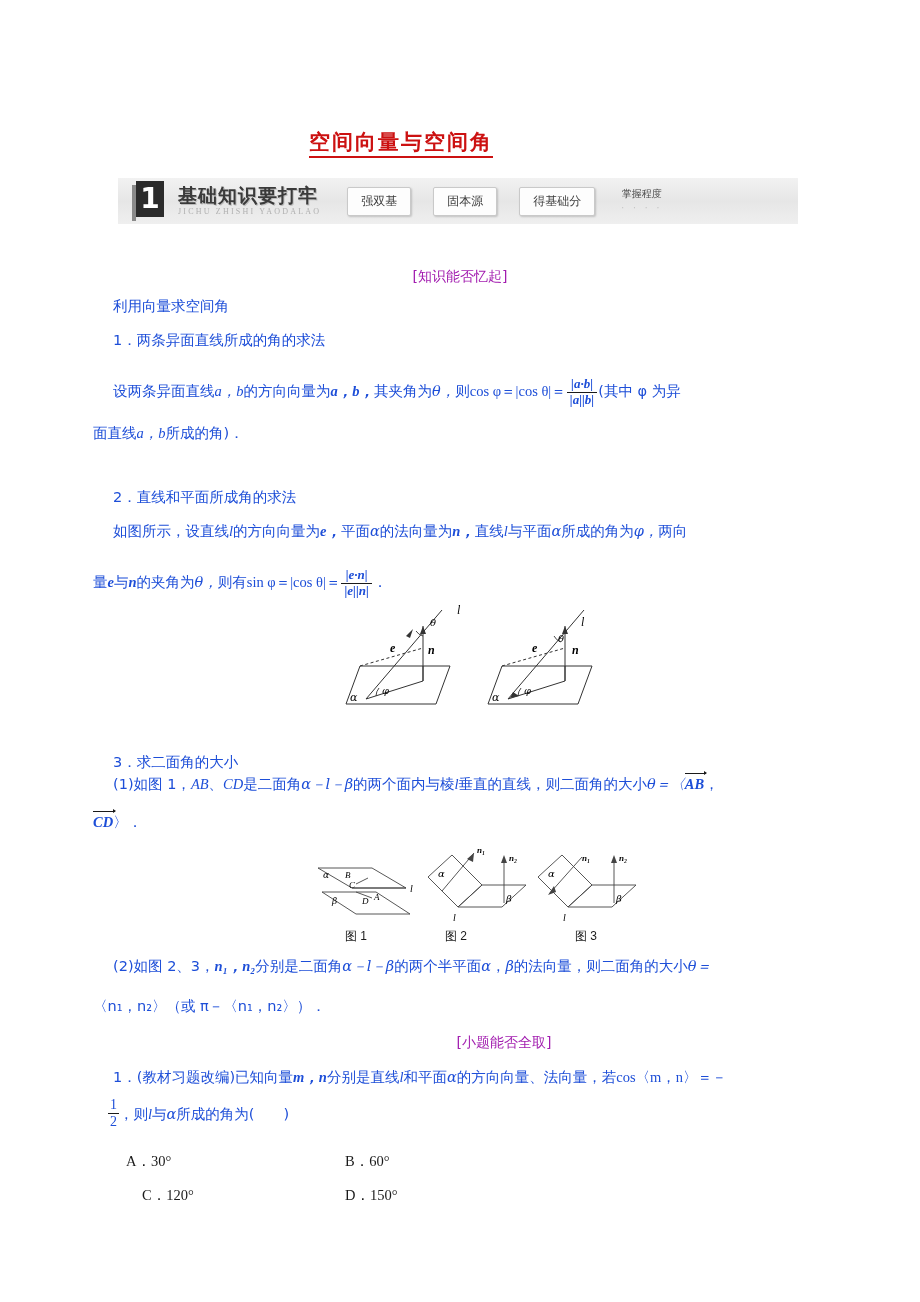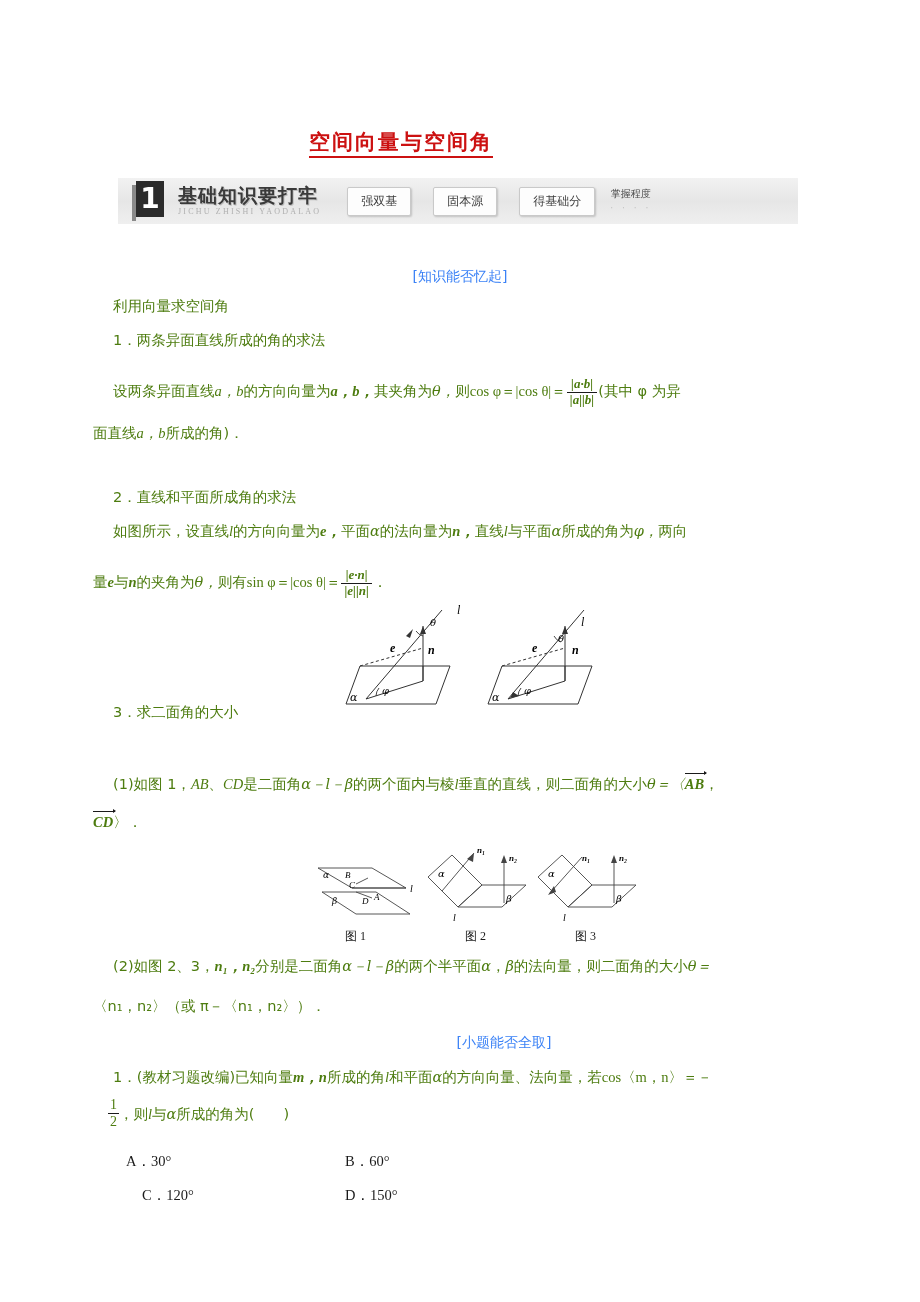--- a/index.html
+++ b/index.html
@@ -110,47 +110,47 @@
     border: 1px solid #c9c9c9;
     border-radius: 2px;
     box-shadow: 1px 1px 2px rgba(0,0,0,0.18);
     font-family: "DejaVu Sans", "Liberation Sans", sans-serif;
     font-size: 12px;
     color: #3c3c3c;
     padding: 5px 13px;
     white-space: nowrap;
   }
   .banner-level {
-    margin-left: 15px;
+    margin-left: 26px;
     font-family: "DejaVu Sans", "Liberation Sans", sans-serif;
     font-size: 10px;
     color: #4a4a4a;
     text-align: center;
     line-height: 1.2;
   }
   .banner-level .dots {
     margin-top: 3px;
     font-size: 9px;
     color: #c2c2c2;
     letter-spacing: 3px;
   }
 
   
   .ctr-head {
     position: absolute;
     left: 0; width: 920px;
     text-align: center;
     font-family: "DejaVu Sans", "Liberation Sans", sans-serif;
     font-size: 14px;
-    color: #3b82f6;
+    color: #a21caf;
   }
   .ln {
     position: absolute;
     font-size: 14.5px;
-    color: #4d7c0f;
+    color: #1d4ed8;
     white-space: nowrap;
     font-family: "DejaVu Sans", "Liberation Sans", sans-serif;
   }
   .mi { font-family: "Liberation Serif","DejaVu Serif",serif; font-style: italic; }
   .mb { font-family: "Liberation Serif","DejaVu Serif",serif; font-style: italic; font-weight: bold; }
   .mr { font-family: "Liberation Serif","DejaVu Serif",serif; font-style: normal; }
   .gk { font-family: "DejaVu Serif", serif; font-style: italic; }
 
   
   .frac {
@@ -193,21 +193,21 @@
     border-left: 3.5px solid #1a1a1a;
     border-top: 2px solid transparent;
     border-bottom: 2px solid transparent;
   }
 
   
   .fig { position: absolute; }
   .fig svg { display: block; }
   .figcap {
     position: absolute;
-    font-family: Liberation Serif, serif;
+    font-family: Liberation Sans, sans-serif;
     font-size: 12px;
     color: #1a1a1a;
   }
   .opt {
     position: absolute;
     font-family: "Liberation Serif", serif;
     font-size: 14.5px;
   }
 </style>
 </head>
@@ -307,21 +307,21 @@
       <path d="M74,32 A12,12 0 0 0 81,38" fill="none" stroke="#333" stroke-width="0.9"></path>
       <text x="101" y="22" font-family="Liberation Serif, serif" font-style="italic" font-size="12">l</text>
       <text x="78" y="38" font-family="DejaVu Serif, serif" font-style="italic" font-size="10">θ</text>
       <text x="52" y="48" font-family="Liberation Serif, serif" font-style="italic" font-weight="bold" font-size="12">e</text>
       <text x="92" y="50" font-family="Liberation Serif, serif" font-style="italic" font-weight="bold" font-size="12">n</text>
       <text x="44" y="90" font-family="DejaVu Serif, serif" font-style="italic" font-size="10">φ</text>
       <text x="12" y="97" font-family="DejaVu Serif, serif" font-style="italic" font-size="11">α</text>
     </svg>
   </div>
 
-  <div class="ln" style="top:703px; left:113px;">3．求二面角的大小</div>
+  <div class="ln" style="top:753px; left:113px;">3．求二面角的大小</div>
 
   <div class="ln" style="top:775px; left:113px;">
     <span>(1)如图 1，</span><span class="mi">AB</span><span>、</span><span class="mi">CD</span><span>是二面角</span><span class="gk">α－l－β</span><span>的两个面内与棱</span><span class="mi">l</span><span>垂直的直线，则二面角的大小</span><span class="gk">θ＝〈</span><span class="mb vecbar">AB</span><span>，</span>
   </div>
 
   <div class="ln" style="top:813px; left:93px;">
     <span class="mb vecbar">CD</span><span>〉．</span>
   </div>
 
   <div class="fig" style="top:852px; left:310px;">
@@ -358,21 +358,21 @@
 
       <line x1="84" y1="58" x2="84" y2="14" stroke="#444" stroke-width="0.9"></line>
       <polygon points="84,10 81,18 87,18" fill="#444"></polygon>
       <text x="57" y="8" font-family="Liberation Serif, serif" font-style="italic" font-weight="bold" font-size="9">n₁</text>
       <text x="89" y="16" font-family="Liberation Serif, serif" font-style="italic" font-weight="bold" font-size="9">n₂</text>
       <text x="18" y="32" font-family="DejaVu Serif, serif" font-style="italic" font-size="10">α</text>
       <text x="86" y="57" font-family="DejaVu Serif, serif" font-style="italic" font-size="10">β</text>
       <text x="33" y="76" font-family="Liberation Serif, serif" font-style="italic" font-size="10">l</text>
     </svg>
   </div>
-  <div class="figcap" style="top:928px; left:465px;">图 2</div>
+  <div class="figcap" style="top:928px; left:445px;">图 2</div>
 
   <div class="fig" style="top:845px; left:530px;">
     <svg width="115" height="85" viewBox="0 0 115 85">
       <polygon points="8,32 32,10 62,40 38,62" fill="none" stroke="#444" stroke-width="0.9"></polygon>
       <polygon points="38,62 62,40 106,40 82,62" fill="none" stroke="#444" stroke-width="0.9"></polygon>
       <line x1="52" y1="12" x2="20" y2="48" stroke="#444" stroke-width="0.9"></line>
       <polygon points="18,50 26,47 24,41" fill="#444"></polygon>
       <line x1="84" y1="58" x2="84" y2="14" stroke="#444" stroke-width="0.9"></line>
       <polygon points="84,10 81,18 87,18" fill="#444"></polygon>
       <text x="52" y="16" font-family="Liberation Serif, serif" font-style="italic" font-weight="bold" font-size="9">n₁</text>
@@ -386,21 +386,21 @@
 
   <div class="ln" style="top:957px; left:113px;">
     <span>(2)如图 2、3，</span><span class="mb">n₁，</span><span class="mb">n₂</span><span>分别是二面角</span><span class="gk">α－l－β</span><span>的两个半平面</span><span class="gk">α</span><span>，</span><span class="gk">β</span><span>的法向量，则二面角的大小</span><span class="gk">θ＝</span>
   </div>
 
   <div class="ln" style="top:997px; left:93px;text-align:center;">〈n₁，n₂〉（或 π－〈n₁，n₂〉）．</div>
 
   <div class="ctr-head" style="top:1034px;margin-left:44px;">[小题能否全取]</div>
 
   <div class="ln" style="top:1068px; left:113px;">
-    <span>1．(教材习题改编)已知向量</span><span class="mb">m，</span><span class="mb">n</span><span>所成的角</span><span class="mi">l</span><span>和平面</span><span class="gk">α</span><span>的方向向量、法向量，若</span><span class="mr">cos〈m，n〉＝－</span>
+    <span>1．(教材习题改编)已知向量</span><span class="mb">m，</span><span class="mb">n</span><span>分别是直线</span><span class="mi">l</span><span>和平面</span><span class="gk">α</span><span>的方向向量、法向量，若</span><span class="mr">cos〈m，n〉＝－</span>
   </div>
 
   <div class="ln" style="top:1097px; left:108px;">
     <span class="frac-sm"><span class="num">1</span><span class="den">2</span></span><span>，则</span><span class="mi">l</span><span>与</span><span class="gk">α</span><span>所成的角为(　　)</span>
   </div>
 
   <div class="opt" style="top:1152px; left:126px;">
     <span>A．</span><span>30°</span>
   </div>
   <div class="opt" style="top:1152px; left:345px;">

